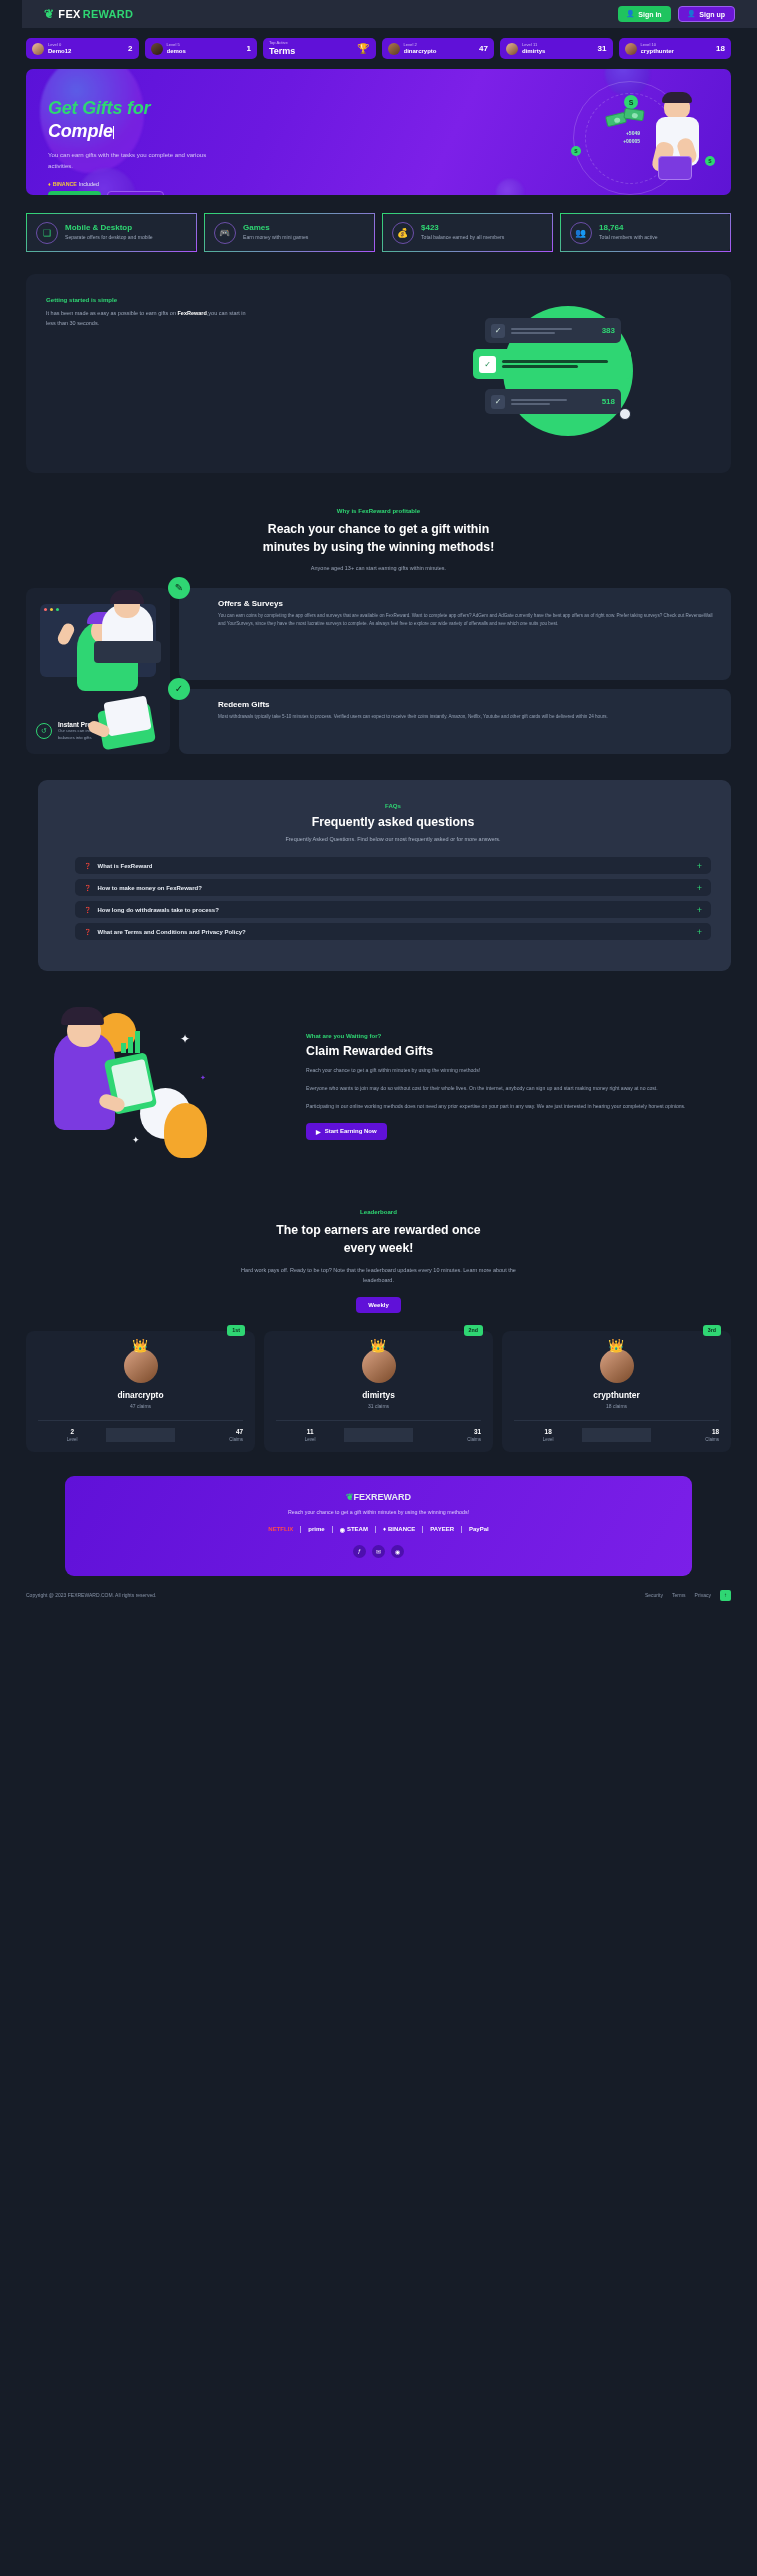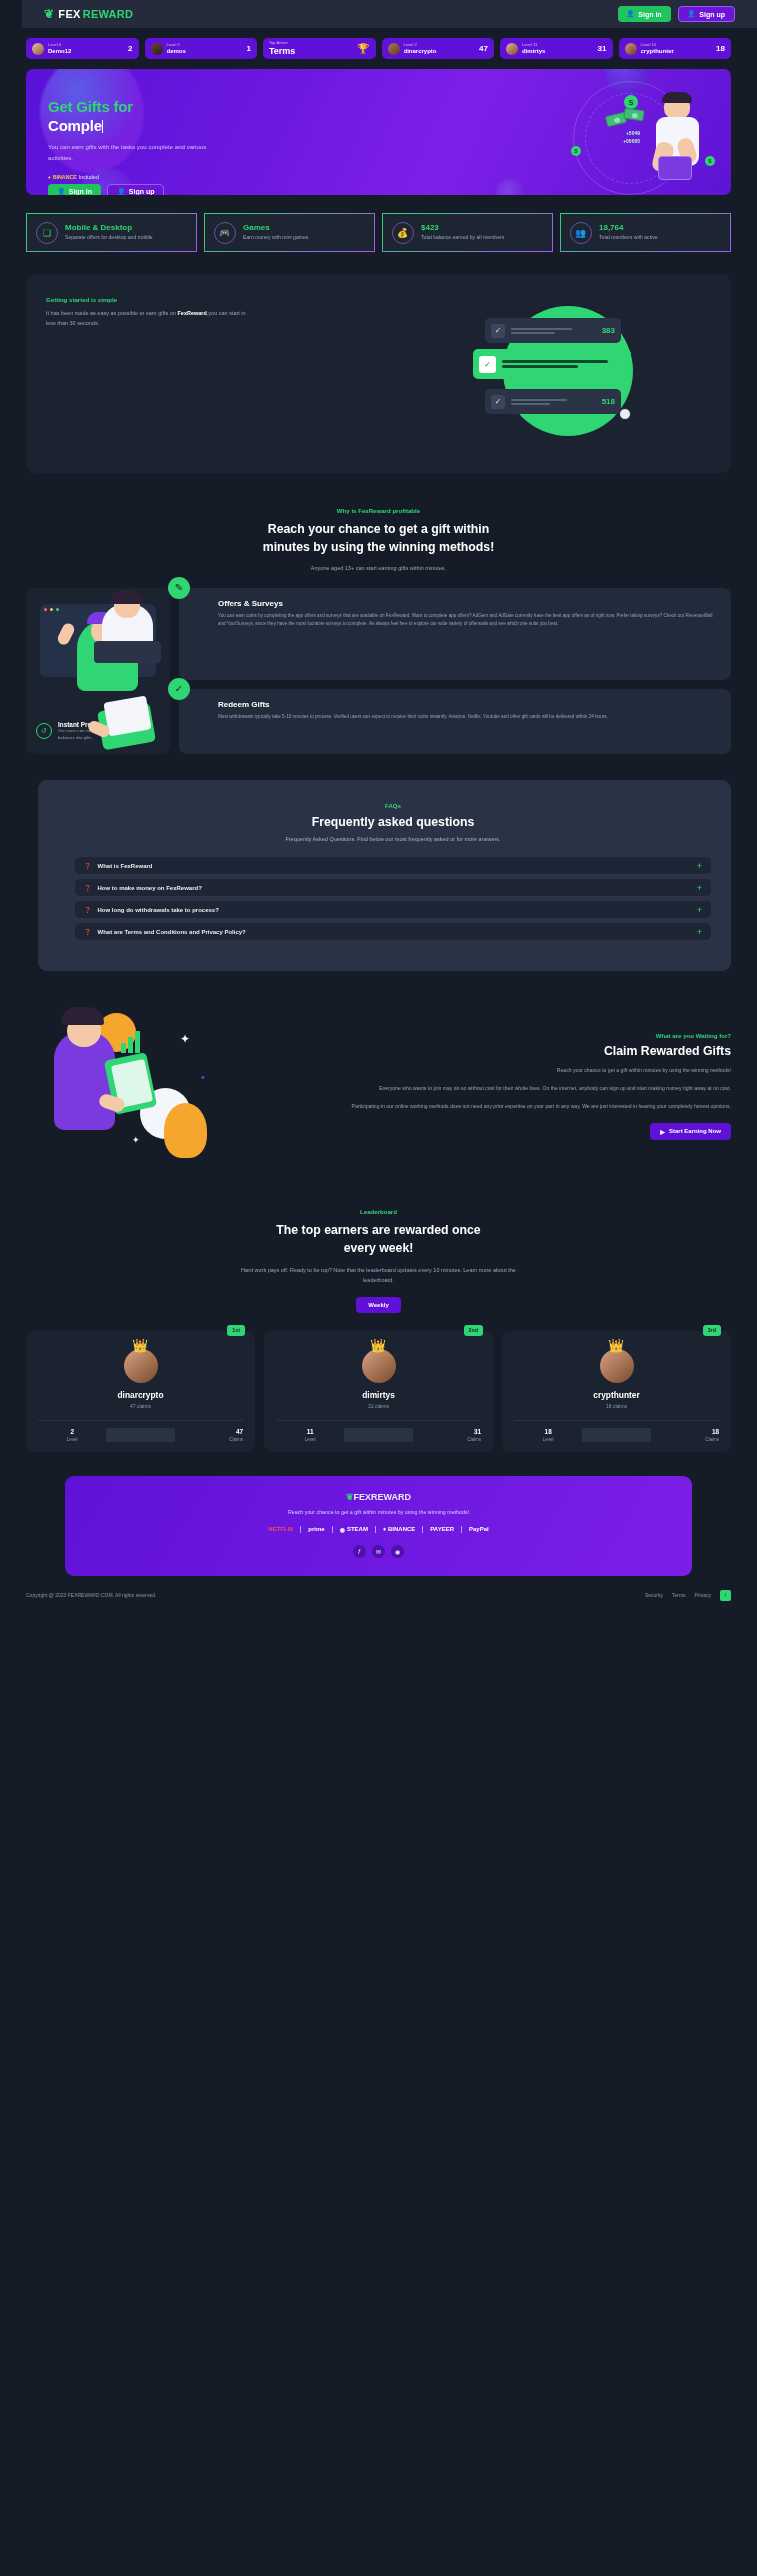--- a/index.html
+++ b/index.html
@@ -63,21 +63,21 @@
   .b-a { width:104px; height:118px; left:14px; top:-14px;
          background:radial-gradient(circle at 35% 30%,#5b6ae8,#7a24e0 60%,#7d20e8 100%);
          opacity:.85; border-radius:50% 45% 52% 48%/48% 50% 50% 52%; }
   .b-b { width:45px; height:45px; right:81px; top:-18px;
          background:radial-gradient(circle at 40% 40%,#6a4ae8,#5a14cc); opacity:.8;}
   .b-c { width:59px; height:59px; left:51px; bottom:-32px;
          background:radial-gradient(circle at 45% 35%,#7a40ea,#5a14cc); opacity:.7;}
   .b-d { width:28px; height:28px; right:207px; bottom:-12px;
          background:radial-gradient(circle at 40% 40%,#8a58ef,#6418d6); opacity:.6;}
   .hero-inner { position:relative; padding:28px 0 0 22px; width:256px; z-index:3; }
-  .hero h1 { font-size:15px; line-height:1.28; font-weight:bold; letter-spacing:-0.2px;}
+  .hero h1 { font-size:18px; line-height:1.28; font-weight:bold; letter-spacing:-0.2px;font-style:italic;}
   .hero h1 .g { color:#2fd673; }
   .hero h1 .w { color:#fff; }
   .caret { display:inline-block; width:1.2px; height:13px; background:#fff;
            vertical-align:-2px; }
   .hero p { font-size:6.1px; color:#d7c8f5; line-height:1.75; margin-top:7px; width:168px;}
   .hero .binance { font-size:5.3px; color:#f3c73c; font-weight:bold; margin-top:10px;
                    display:flex; align-items:center; gap:2px;}
   .hero .binance .ib { color:#f3c73c; }
   .hero .binance .inc { color:#e8ecf3; font-weight:normal; }
   .hero-btns { display:flex; gap:6px; margin-top:4px; }
@@ -175,21 +175,21 @@
   .faq-list { margin-top:13px; }
   .faq-item { background:#1e2636; border-radius:5px; height:17px; display:flex;
      align-items:center; padding:0 9px; gap:6px; margin-bottom:5px; }
   .faq-item .q { flex:1; text-align:left; font-size:6px; color:#e6ebf3; font-weight:bold;}
   .faq-item .ic { color:#7b86f5; font-size:6px; }
   .faq-item .pl { color:#2fd673; font-size:9px; }
 
   
   .claim { display:flex; margin-top:26px; padding:0 26px; align-items:center; gap:14px;}
   .claim-art { width:266px; height:177px; position:relative; }
-  .claim-txt { flex:1;text-align:right; }
+  .claim-txt { flex:1; }
   .claim-txt h2 { font-size:12.3px; color:#fff; font-weight:bold; margin-top:5px;}
   .claim-txt p { font-size:5.1px; color:#97a3b7; line-height:1.95; margin-top:8px; }
   .cta { margin-top:11px; background:#6011d8; color:#fff; font-size:6px; font-weight:bold;
      border-radius:4px; padding:5px 10px; display:inline-flex; gap:4px; align-items:center;}
 
   
   .lb { text-align:center; margin-top:34px; }
   .lb h2 { font-size:12.3px; color:#fff; font-weight:bold; margin-top:7px; line-height:1.45;}
   .lb .sub { margin:8px auto 0 auto; width:286px; text-align:center; }
   .weekly { margin-top:11px; display:inline-block; background:#6011d8; color:#fff;

